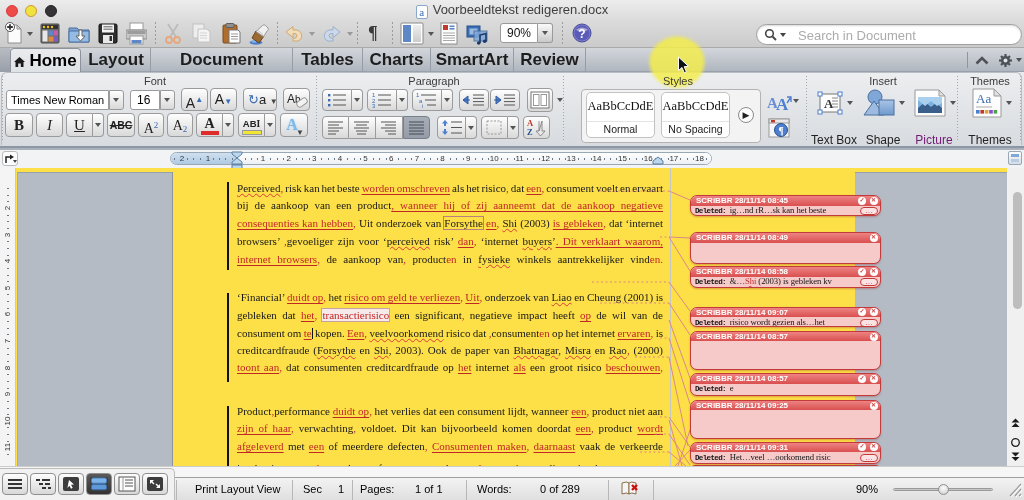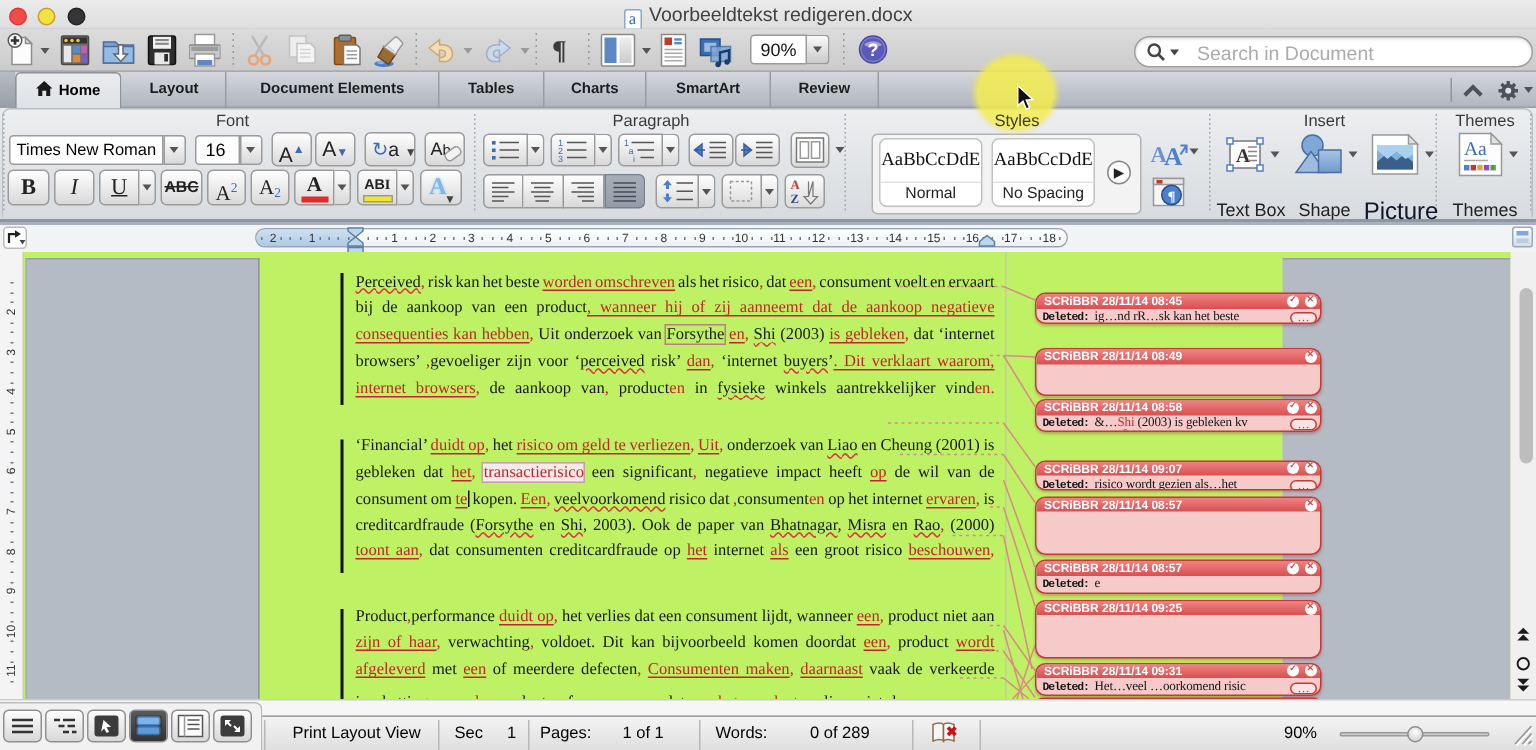--- a/index.html
+++ b/index.html
@@ -26,38 +26,38 @@
 .tbdiv { top:3px; width:1px; height:22px;
   background-image:linear-gradient(#9a9a9a 40%, transparent 40%); background-size:1px 4px; }
 .tbi { top:3px; }
 .dda { width:0; height:0; border-left:3.5px solid transparent; border-right:3.5px solid transparent;
   border-top:4px solid #555; }
 
 
 #tabrow { left:0; top:48px; width:1024px; height:24px;
   background:linear-gradient(#d3d7dc,#b0b6bf); border-bottom:1px solid #9aa1ab; }
 .tab { top:48px; height:36px; line-height:24px; text-align:center; font-weight:bold;
-  font-size:10px; color:#1d1d1d; border-right:1px solid #979da6; }
+  font-size:17px; color:#1d1d1d; border-right:1px solid #979da6; }
 #tab-home { background:linear-gradient(#e9ebed,#dadde1); border:1px solid #8d939c;
   border-bottom:none; border-radius:4px 4px 0 0; color:#000; }
 
 
 #ribbon { left:0; top:72px; width:1024px; height:76px;
   background:linear-gradient(#e9eaec,#d6d9dd); border-bottom:2px solid #8b97a5; }
 .seclabel { top:3px; font-size:11px; color:#3a3a3a; text-align:center; }
 .secdiv { top:4px; width:1px; height:66px;
   background-image:linear-gradient(#a2a7ad 50%, transparent 50%); background-size:1px 3px; }
 .btn { background:linear-gradient(#fefefe,#d9d9d9); border:1px solid #9b9b9b; border-radius:4px; }
 .wbox { background:#fff; border:1px solid #9b9b9b; }
 
 
 #rulerrow { left:0; top:150px; width:1024px; height:18px; background:#f2f3f4; }
 
 
-#docarea { left:0; top:168px; width:1024px; height:298px; background:#bef264; overflow:hidden; }
+#docarea { left:0; top:168px; width:1024px; height:298px; background:#fde047; overflow:hidden; }
 #vruler { left:0; top:0; width:16px; height:298px; background:#f4f4f4; border-right:1px solid #c9c9c9; }
 #pageedgeL { left:172px; top:4px; width:1px; height:294px; background:#8d939d; }
 #pageedgeR { left:670px; top:0; width:1px; height:298px; background:#c6c6c6; }
 
 .doctext { font-family:"Liberation Serif", serif; font-size:11.05px; color:#191919; }
 .ln { position:absolute; left:237px; width:426px; height:17.6px; line-height:17.6px;
   text-align:justify; text-align-last:justify; white-space:nowrap; }
 .r { color:#c22727; text-decoration:underline; text-decoration-thickness:1px; text-underline-offset:2px; }
 .w { text-decoration:underline wavy #dc3a3a 1px; text-underline-offset:1px; }
 .rw { color:#c22727; }
@@ -469,21 +469,21 @@
   <svg class="abs" style="left:914px;top:89px" width="32" height="28" viewBox="0 0 32 28">
     <path d="M1 1 h24 l6 6 v20 h-30 z" fill="#fdfdfd" stroke="#999"></path>
     <path d="M25 1 l6 6 h-6 z" fill="#e0e0e0" stroke="#999"></path>
     <rect x="4" y="8" width="24" height="16" fill="#7fb2e0"></rect>
     <path d="M4 19 l7 -6 6 5 5 -4 6 5 v5 h-24 z" fill="#3a5f8a"></path>
     <path d="M4 8 h24 v6 l-5 3 -6 -5 -6 5 -7 -6z" fill="#a9d0ef"></path>
   </svg>
   <div class="abs dda" style="left:950px;top:101px"></div>
   <div class="abs" style="left:806px;top:133px;width:56px;height:14px;font-size:12px;color:#222;text-align:center">Text Box</div>
   <div class="abs" style="left:858px;top:133px;width:50px;height:14px;font-size:12px;color:#222;text-align:center">Shape</div>
-  <div class="abs" style="left:908px;top:133px;width:52px;height:14px;font-size:16px;color:#0f172a;text-align:center">Picture</div>
+  <div class="abs" style="left:908px;top:133px;width:52px;height:14px;font-size:12px;color:#701a75;text-align:center">Picture</div>
 
   <svg class="abs" style="left:972px;top:88px" width="30" height="30" viewBox="0 0 30 30">
     <path d="M1 1 h21 l7 7 v21 h-28 z" fill="#fdfdfd" stroke="#999"></path>
     <path d="M22 1 l7 7 h-7 z" fill="#e0e0e0" stroke="#999"></path>
     <text x="4" y="15" font-size="13" fill="#3b6db5" font-family="Liberation Serif">Aa</text>
     <g stroke="#aaa">
           <path d="M4 19 h16"></path>
         </g>
     <g>
           <rect x="4" y="22" width="3.6" height="3.6" fill="#4d7fd0"></rect>

